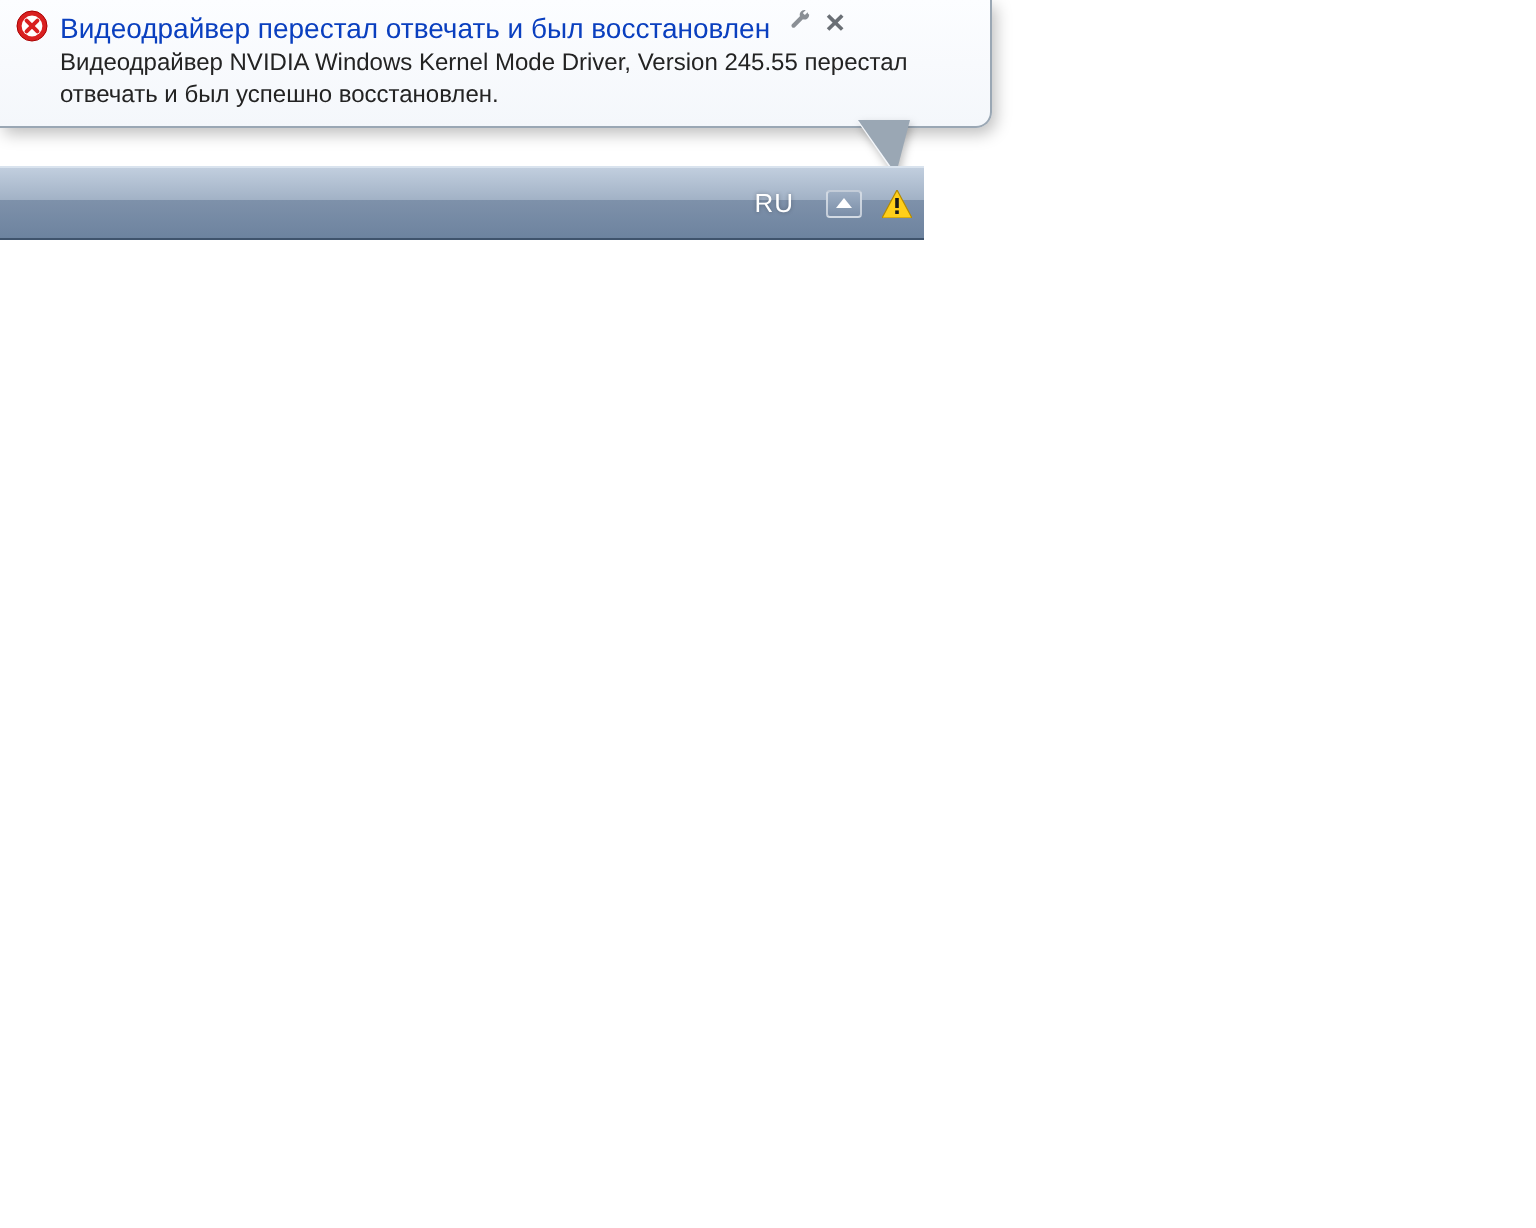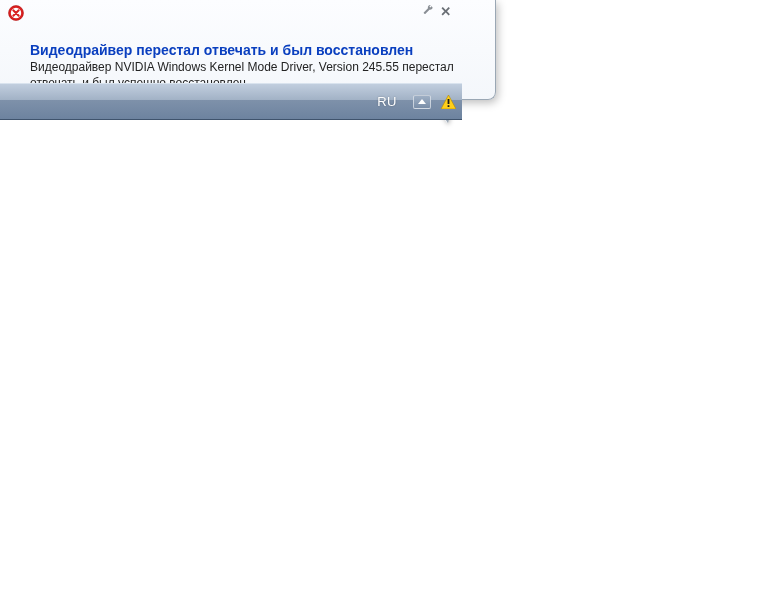--- a/index.html
+++ b/index.html
@@ -29,23 +29,22 @@
   }
   .balloon-header {
     display: flex;
     align-items: flex-start;
     gap: 6px;
   }
   .balloon-title {
     color: #0a3fbf;
     font-size: 14px;
     line-height: 18px;
-    font-weight: 700;
+    font-weight: 400;
     flex: 0 0 auto;
-    margin-top: 36px;
   }
   .balloon-actions {
     display: flex;
     gap: 6px;
     margin-left: 4px;
     align-items: center;
   }
   .balloon-body {
     padding-left: 22px;
     font-size: 12px;

